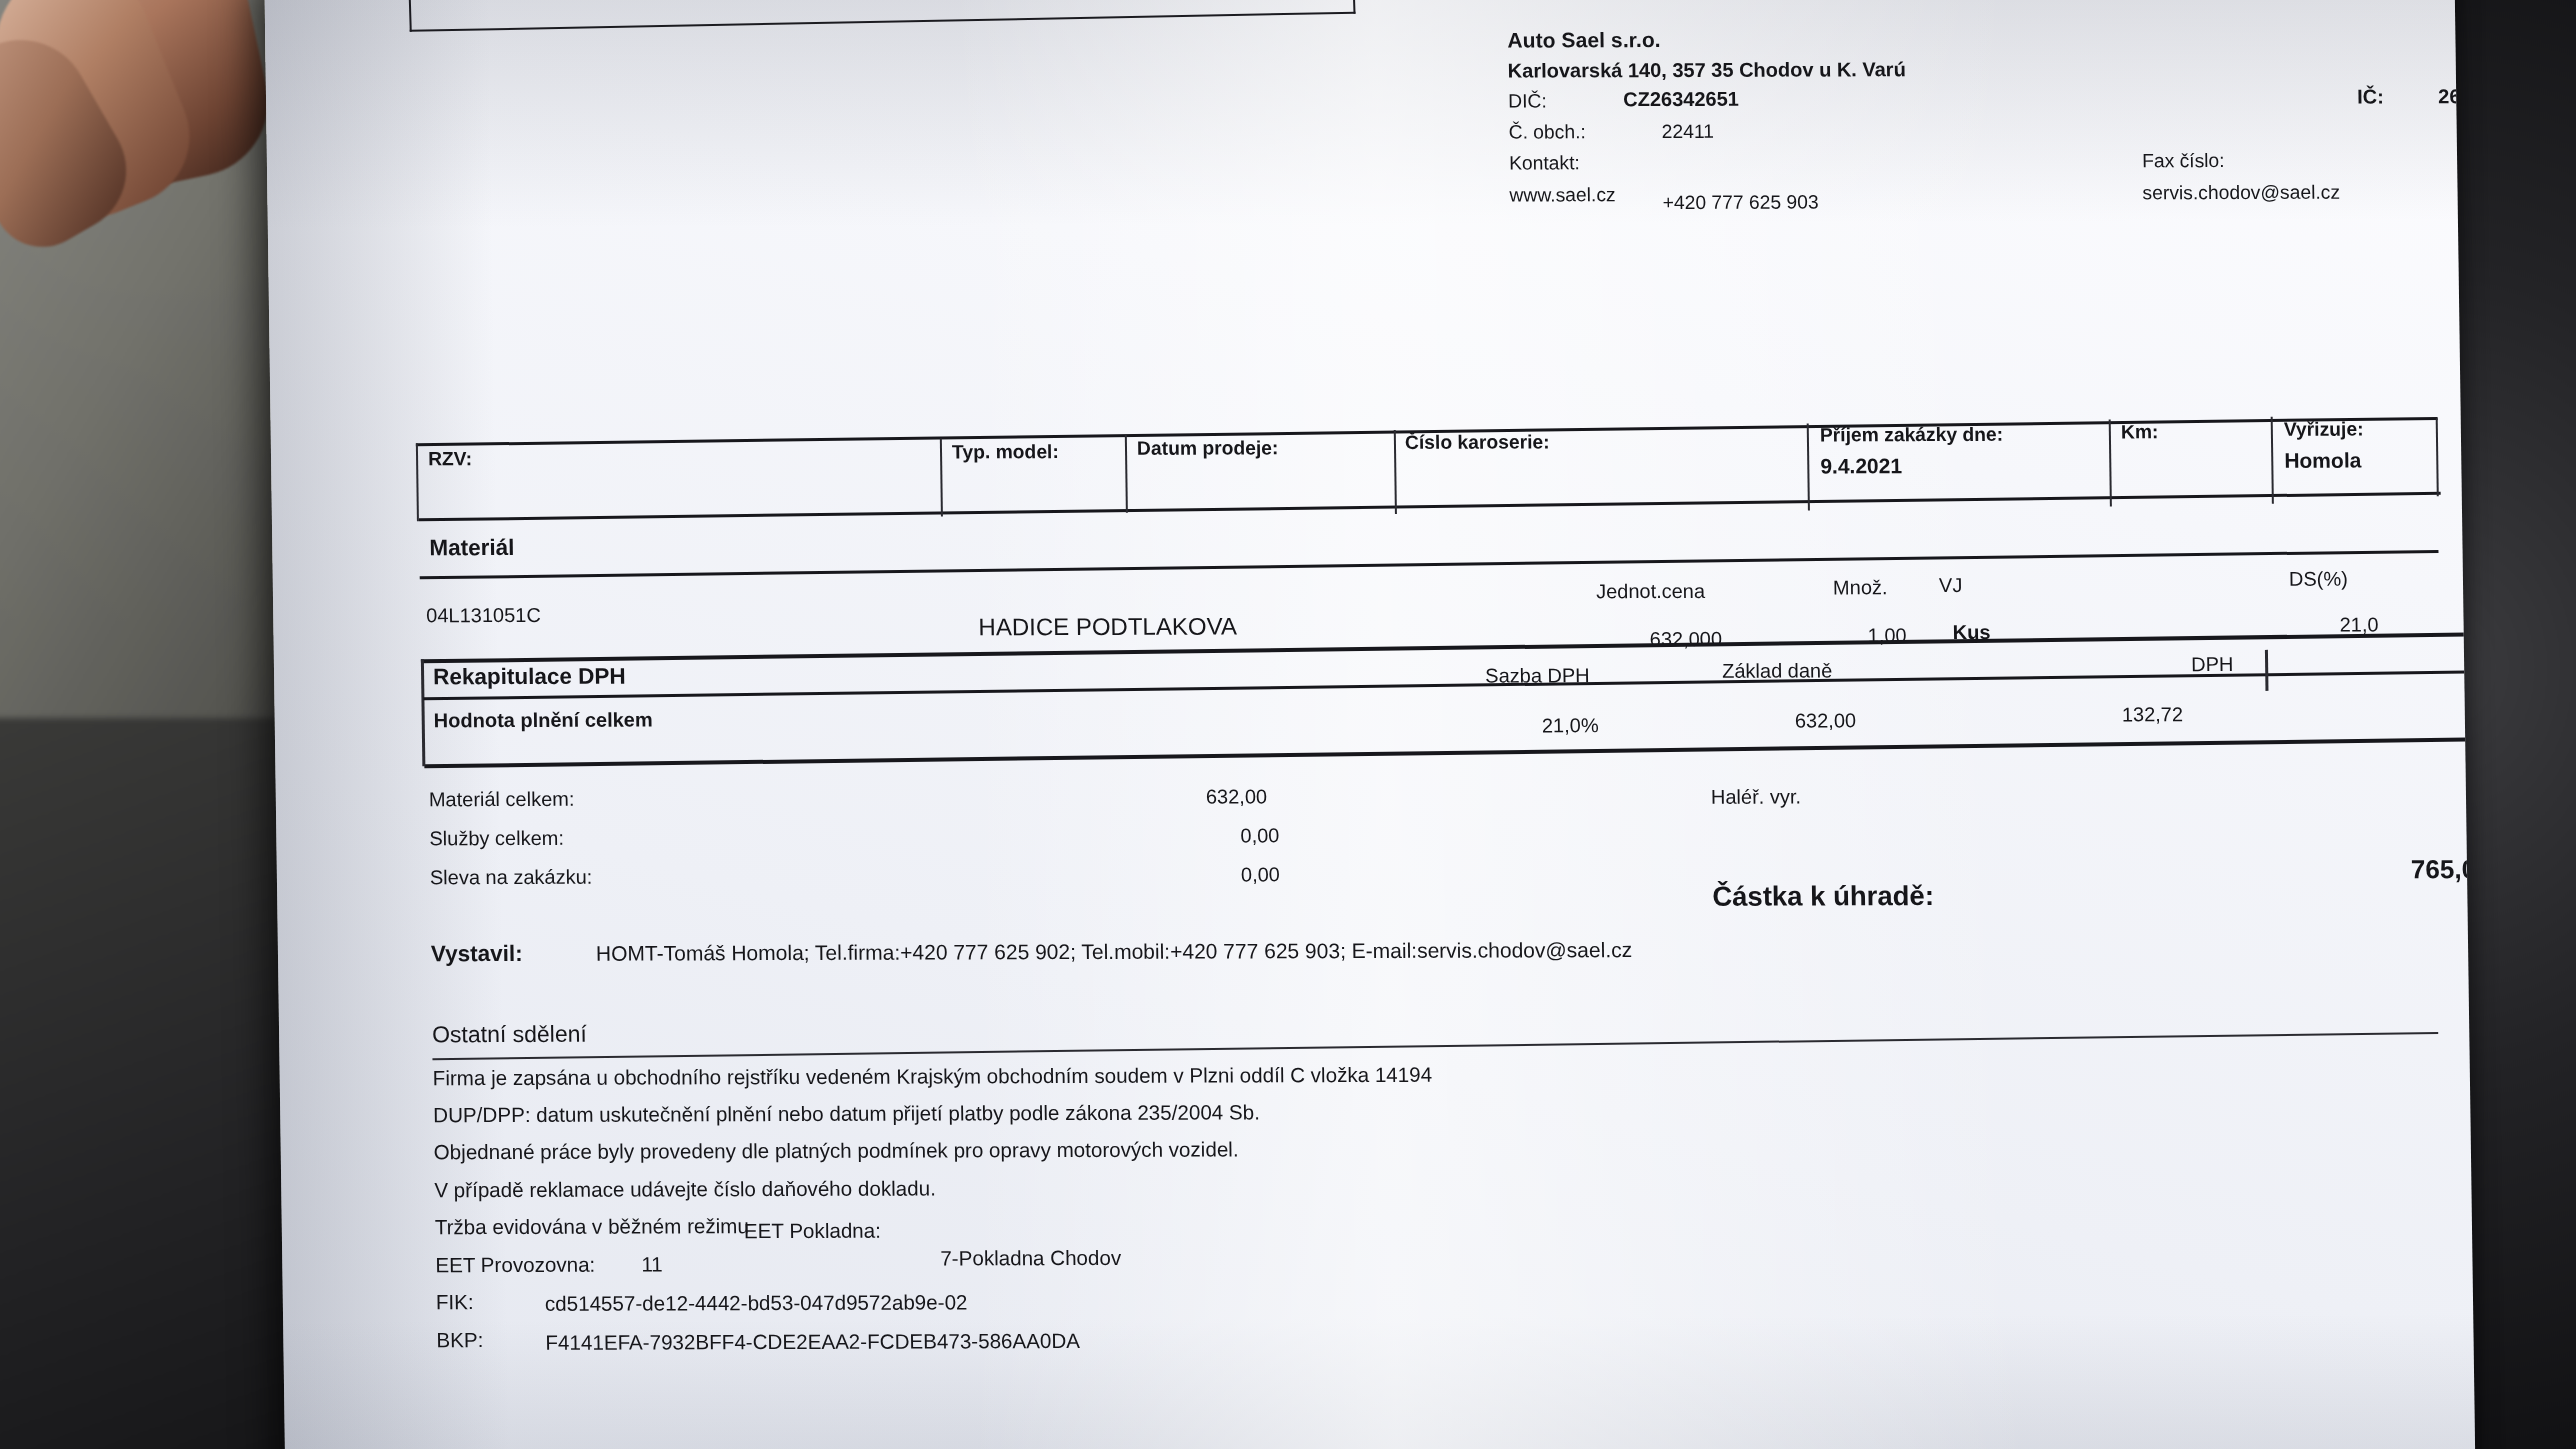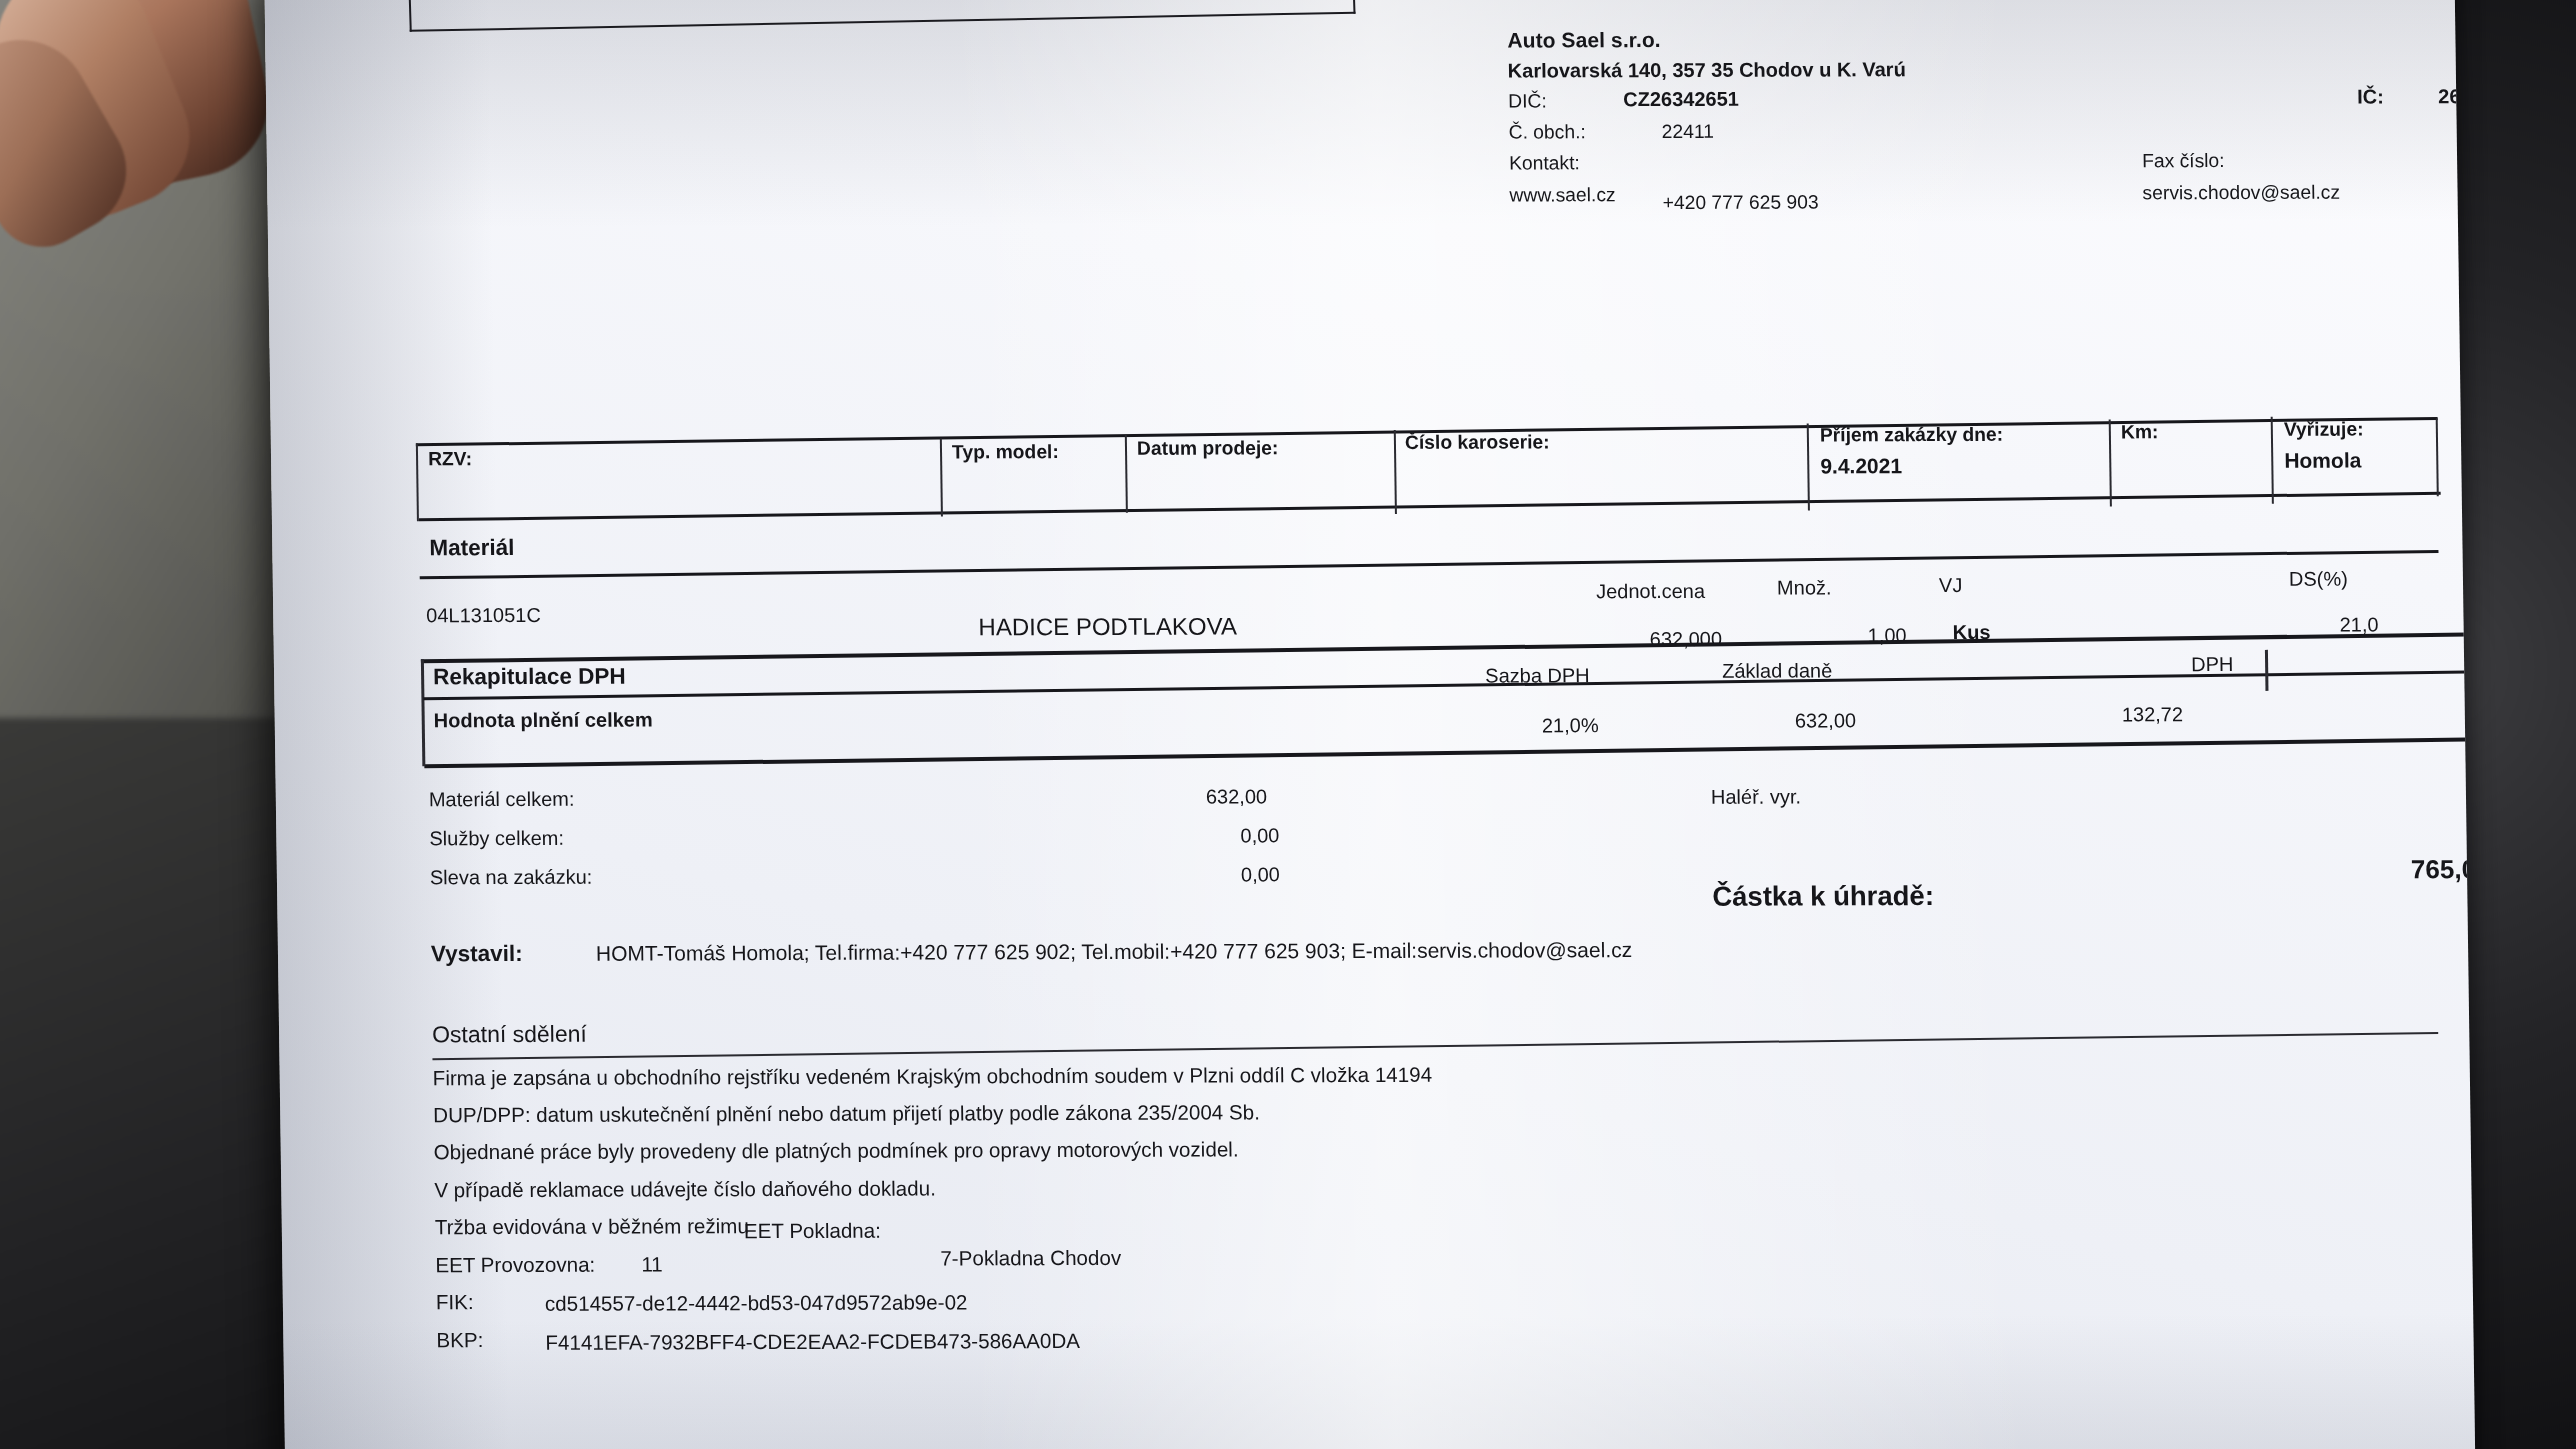--- a/index.html
+++ b/index.html
@@ -219,21 +219,21 @@
       <div class="abs cellhdr" style="left:1549px; top:463px;">Příjem zakázky dne:</div>
       <div class="abs cellval" style="left:1549px; top:493px;">9.4.2021</div>
       <div class="abs cellhdr" style="left:1850px; top:461px;">Km:</div>
       <div class="abs cellhdr" style="left:2013px; top:459px;">Vyřizuje:</div>
       <div class="abs cellval" style="left:2013px; top:489px;">Homola</div>
 
       <div class="abs mat-head" style="left:157px; top:569px;">Materiál</div>
       <div class="rule2" style="left:147px; top:610px; width:2019px; transform:rotate(-0.55deg); transform-origin:left center;"></div>
 
       <div class="abs txt" style="left:1323px; top:618px;">Jednot.cena</div>
-      <div class="abs txt" style="left:1504px; top:615px;">Množ.</div>
+      <div class="abs txt" style="left:1560px; top:615px;">Množ.</div>
       <div class="abs txt" style="left:1666px; top:613px;">VJ</div>
       <div class="abs txt" style="left:2016px; top:608px;">DS(%)</div>
       <div class="abs txt" style="left:2203px; top:604px;">PC celk.</div>
 
       <div class="abs txt" style="left:153px; top:638px;">04L131051C</div>
       <div class="abs big" style="left:705px; top:649px; font-weight:normal;">HADICE PODTLAKOVA</div>
       <div class="abs txt" style="left:1376px; top:666px;">632,000</div>
       <div class="abs txt" style="left:1594px; top:663px;">1,00</div>
       <div class="abs txt" style="left:1679px; top:660px;font-weight:bold;">Kus</div>
       <div class="abs txt" style="left:2066px; top:654px;">21,0</div>

